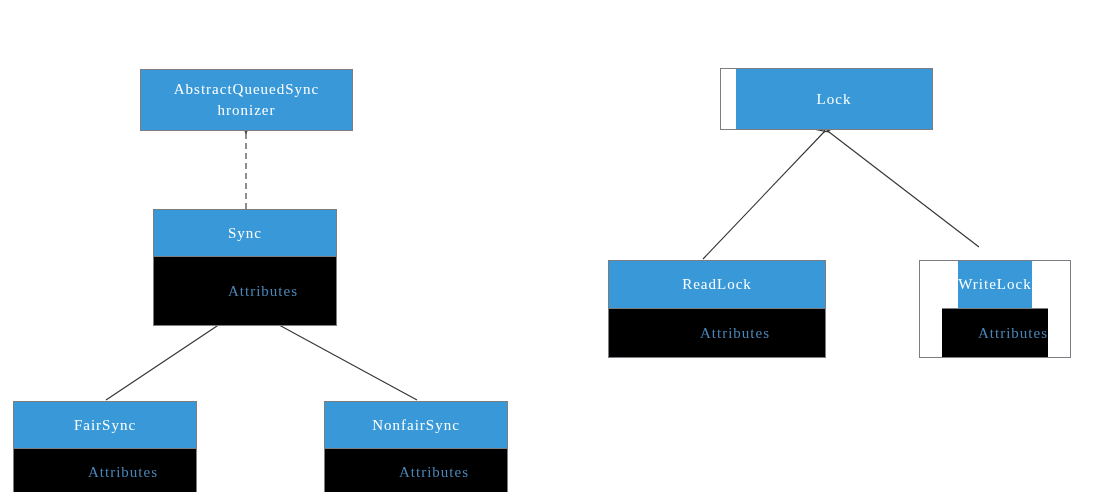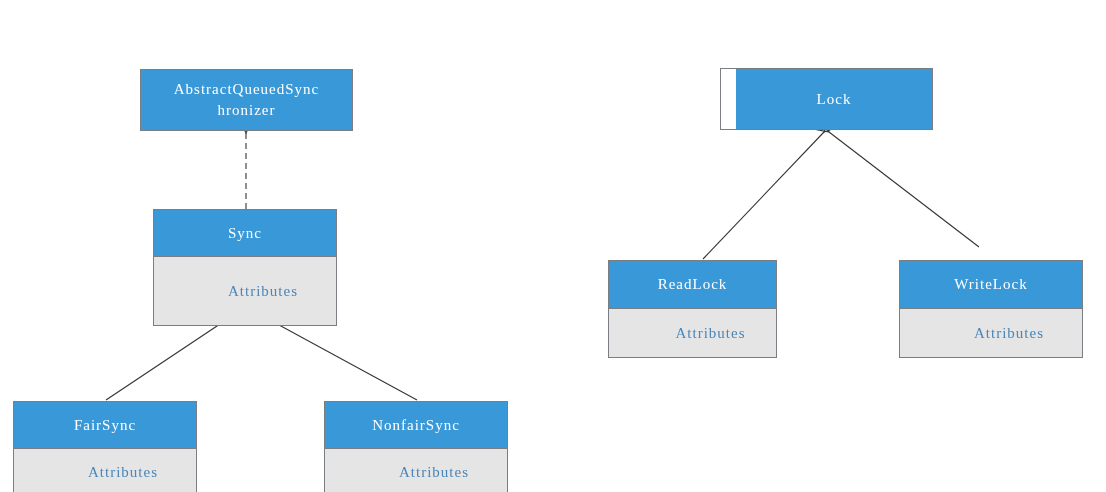--- a/index.html
+++ b/index.html
@@ -33,21 +33,21 @@
     align-items: center;
     justify-content: center;
     text-align: center;
     font-size: 15px;
     letter-spacing: 1px;
     line-height: 21px;
     white-space: pre-line;
     flex: 0 0 auto;
   }
   .node-body {
-    background: #e5e5e5;
+    background: #000000;
     color: #4a86b8;
     border-top: 1px solid #7a7d82;
     display: flex;
     align-items: center;
     justify-content: center;
     font-size: 15px;
     letter-spacing: 1px;
     flex: 1 1 auto;
     padding-left: 36px;
   }
@@ -55,23 +55,23 @@
   #node-aqs        { left: 140px; top: 41px;  width: 213px; height: 62px; }
   #node-aqs .node-header { flex: 1 1 auto; }
   #node-lock       { left: 720px; top: 40px;  width: 213px; height: 62px; padding-left: 15px; }
   #node-lock .node-header { flex: 1 1 auto; }
   #node-sync       { left: 153px; top: 181px; width: 184px; height: 117px; }
   #node-sync .node-header { height: 46px; }
   #node-fairsync   { left: 13px;  top: 373px; width: 184px; height: 96px; }
   #node-fairsync .node-header { height: 46px; }
   #node-nonfairsync{ left: 324px; top: 373px; width: 184px; height: 96px; }
   #node-nonfairsync .node-header { height: 46px; }
-  #node-readlock   { left: 608px; top: 232px; width: 169px; height: 98px; }
+  #node-readlock   { left: 608px; top: 232px; width: 218px; height: 98px; }
   #node-readlock .node-header { height: 47px; }
-  #node-writelock  { left: 899px; top: 232px; width: 184px; height: 98px; }
+  #node-writelock  { left: 919px; top: 232px; width: 152px; height: 98px; align-items: center; }
   #node-writelock .node-header { height: 47px; }
 </style>
 </head>
 <body>
 
 <div class="canvas">
 
   <svg class="edges" width="1106" height="492" viewBox="0 0 1106 492" xmlns="http://www.w3.org/2000/svg">
     <defs>
       <marker id="openArrow" markerUnits="userSpaceOnUse" markerWidth="18" markerHeight="18" viewBox="0 0 18 18" refX="1" refY="9" orient="auto">

